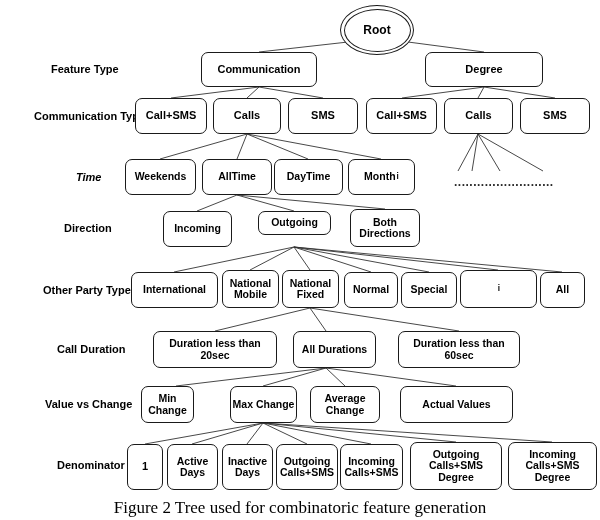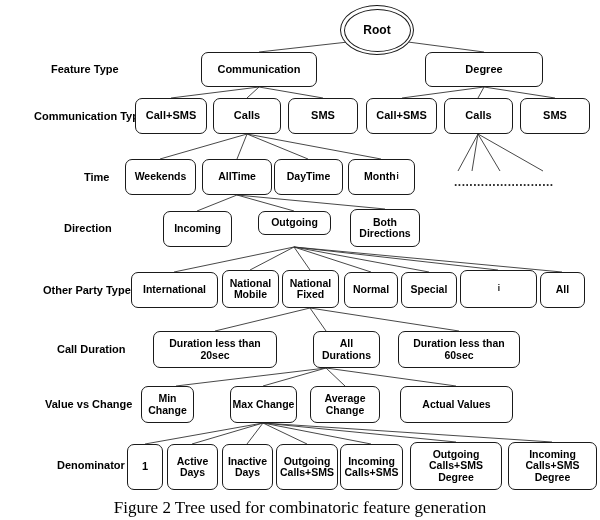--- a/index.html
+++ b/index.html
@@ -151,21 +151,21 @@
       <line x1="263" y1="423" x2="247" y2="444" stroke="#333333" stroke-width="0.9"></line>
       <line x1="263" y1="423" x2="307" y2="444" stroke="#333333" stroke-width="0.9"></line>
       <line x1="263" y1="423" x2="371" y2="444" stroke="#333333" stroke-width="0.9"></line>
       <line x1="263" y1="423" x2="456" y2="442" stroke="#333333" stroke-width="0.9"></line>
       <line x1="263" y1="423" x2="552" y2="442" stroke="#333333" stroke-width="0.9"></line>
     </svg>
 
   <div id="row-labels-layer">
       <div class="row-label" style="left: 22px; top: 64px;">Feature Type</div>
       <div class="row-label" style="left: 5px; top: 111px;">Communication Type</div>
-      <div class="row-label" style="left: 55px; top: 172px;">Time</div>
+      <div class="row-label" style="left: 47px; top: 172px; font-style: italic;">Time</div>
       <div class="row-label" style="left: 35px; top: 223px;">Direction</div>
       <div class="row-label" style="left: 14px; top: 285px;">Other Party Type</div>
       <div class="row-label" style="left: 28px; top: 344px;">Call Duration</div>
       <div class="row-label" style="left: 16px; top: 399px;">Value vs Change</div>
       <div class="row-label" style="left: 28px; top: 460px;">Denominator</div>
     </div>
   <div id="nodes-layer">
       <div class="node-root" style="left: 340px; top: 5px; width: 74px; height: 50px;">
         <div class="inner-ring"></div>
         <span class="root-text">Root</span>
@@ -233,21 +233,21 @@
       </div>
       <div class="node" style="left: 460px; top: 270px; width: 77px; height: 38px; font-size: 10.5px;">
         <span class="sub">i</span>
       </div>
       <div class="node" style="left: 540px; top: 272px; width: 45px; height: 36px; font-size: 10.5px;">
         <span>All</span>
       </div>
       <div class="node" style="left: 153px; top: 331px; width: 124px; height: 37px; font-size: 10.5px;">
         <span>Duration less than 20sec</span>
       </div>
-      <div class="node" style="left: 293px; top: 331px; width: 67px; height: 37px; font-size: 10.5px; margin-left: 20px;">
+      <div class="node" style="left: 293px; top: 331px; width: 83px; height: 37px; font-size: 10.5px;">
         <span>All Durations</span>
       </div>
       <div class="node" style="left: 398px; top: 331px; width: 122px; height: 37px; font-size: 10.5px;">
         <span>Duration less than 60sec</span>
       </div>
       <div class="node" style="left: 141px; top: 386px; width: 53px; height: 37px; font-size: 10.5px;">
         <span>Min Change</span>
       </div>
       <div class="node" style="left: 230px; top: 386px; width: 67px; height: 37px; font-size: 10.5px;">
         <span>Max Change</span>

